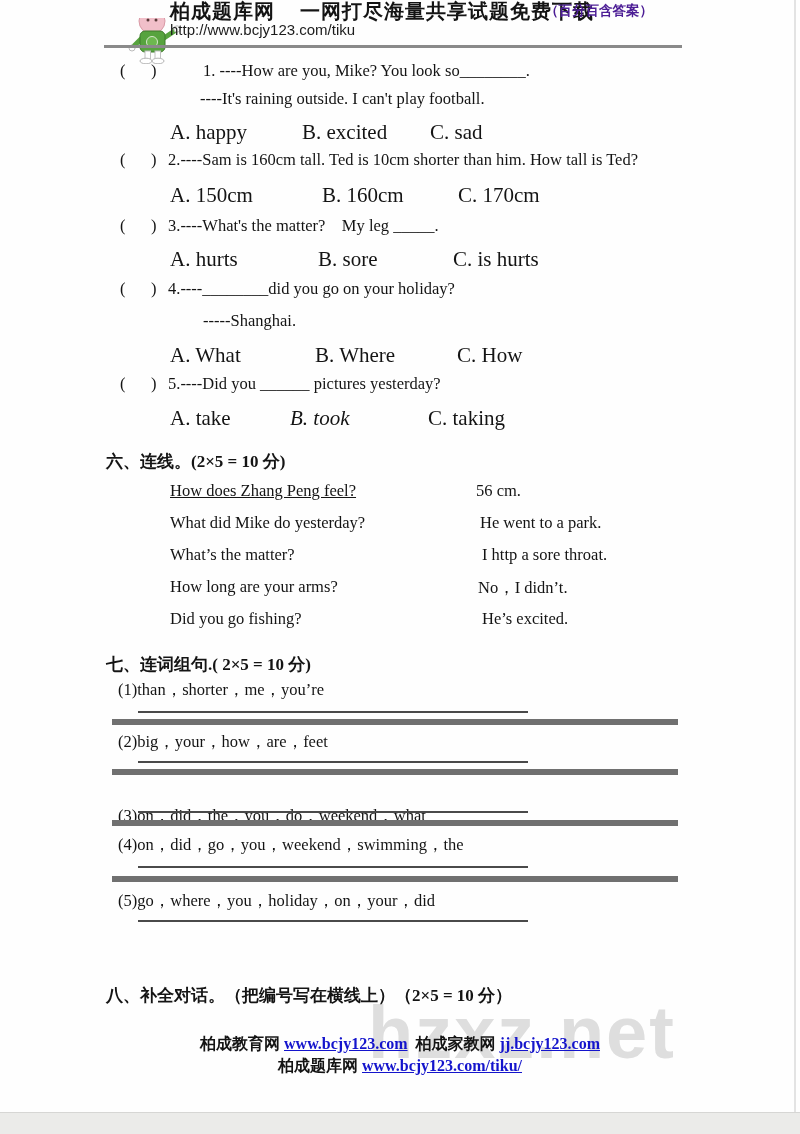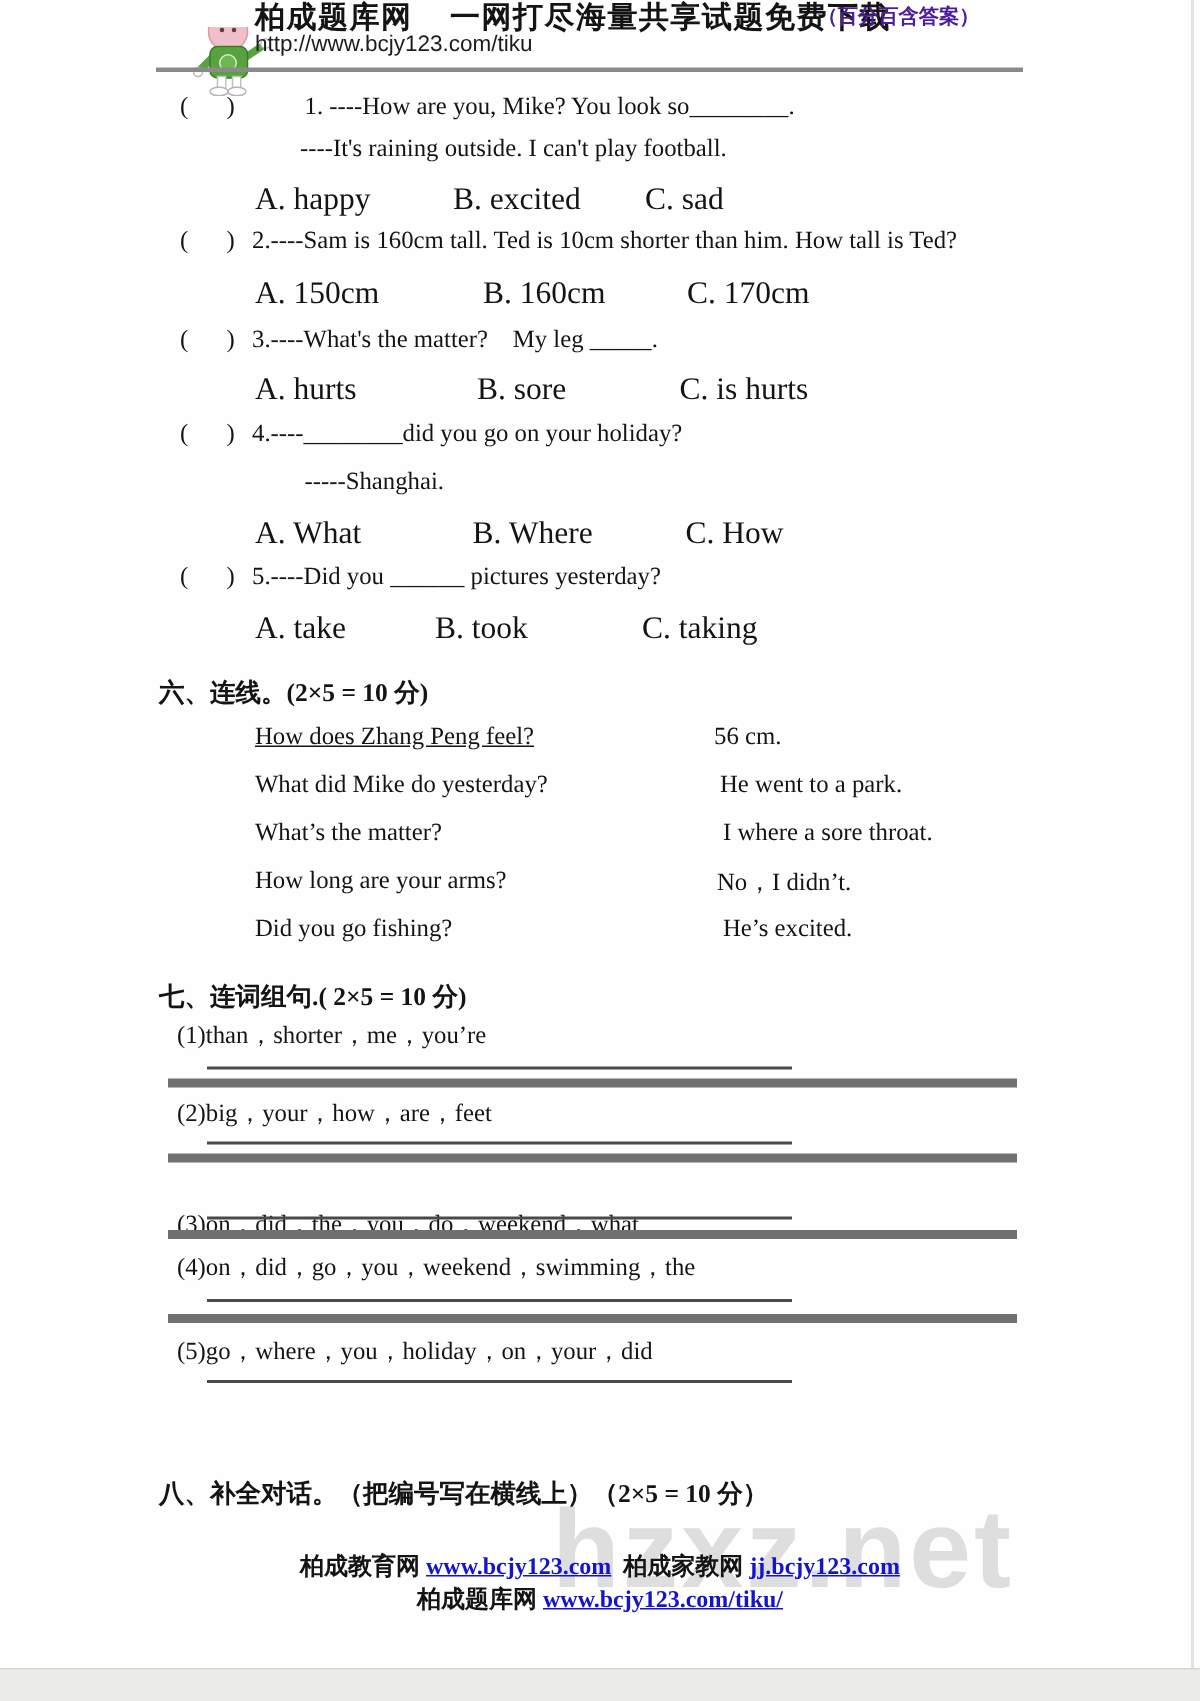--- a/index.html
+++ b/index.html
@@ -90,33 +90,33 @@
   <span class="abs q" style="left:168px;top:279px;">4.----________did you go on your holiday?</span>
   <span class="abs q" style="left:203px;top:311px;">-----Shanghai.</span>
   <span class="abs opt" style="left:170px;top:343px;text-align:center;">A. What</span>
   <span class="abs opt" style="left:315px;top:343px;">B. Where</span>
   <span class="abs opt" style="left:457px;top:343px;">C. How</span>
 
   <span class="abs paren" style="left:120px;top:374px;">(</span>
   <span class="abs paren" style="left:151px;top:374px;">)</span>
   <span class="abs q" style="left:168px;top:374px;">5.----Did you ______ pictures yesterday?</span>
   <span class="abs opt" style="left:170px;top:406px;">A. take</span>
-  <span class="abs opt" style="left:290px;top:406px;">B. took</span>
+  <span class="abs opt" style="left:290px;top:406px;font-style:italic;">B. took</span>
   <span class="abs opt" style="left:428px;top:406px;">C. taking</span>
 
   <span class="abs sec-head" style="left:106px;top:450px;">六、连线。(2×5 = 10 分)</span>
 
   <span class="abs match-q" style="left:170px;top:481px;text-decoration:underline;">How does Zhang Peng feel?</span>
   <span class="abs match-a" style="left:476px;top:481px;">56 cm.</span>
 
   <span class="abs match-q" style="left:170px;top:513px;">What did Mike do yesterday?</span>
   <span class="abs match-a" style="left:480px;top:513px;">He went to a park.</span>
 
   <span class="abs match-q" style="left:170px;top:545px;">What’s the matter?</span>
-  <span class="abs match-a" style="left:482px;top:545px;">I where a sore throat.</span>
+  <span class="abs match-a" style="left:482px;top:545px;">I http a sore throat.</span>
 
   <span class="abs match-q" style="left:170px;top:577px;">How long are your arms?</span>
   <span class="abs match-a" style="left:478px;top:577px;">No，I didn’t.</span>
 
   <span class="abs match-q" style="left:170px;top:609px;">Did you go fishing?</span>
   <span class="abs match-a" style="left:482px;top:609px;">He’s excited.</span>
 
   <span class="abs sec-head" style="left:106px;top:653px;">七、连词组句.( 2×5 = 10 分)</span>
 
   <span class="abs item" style="left:118px;top:679px;">(1)than，shorter，me，you’re</span>

